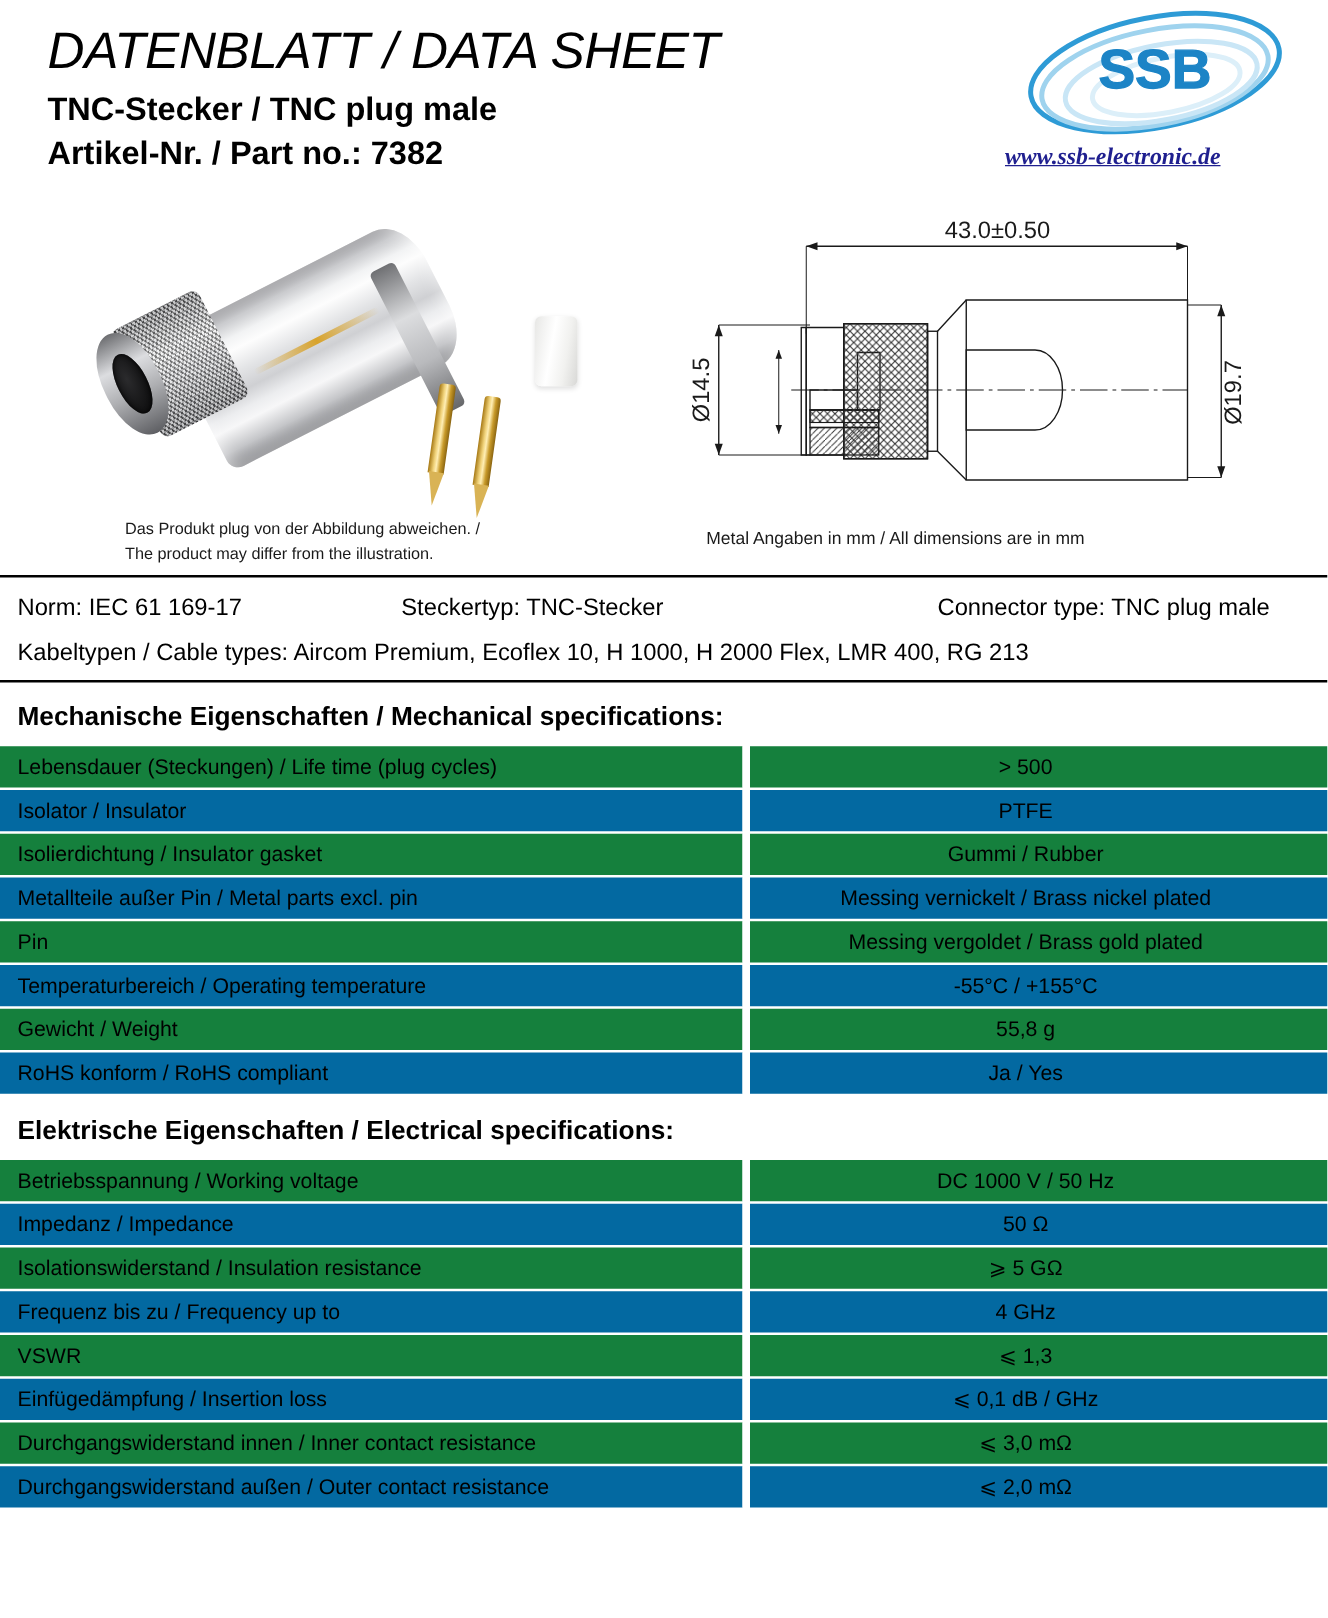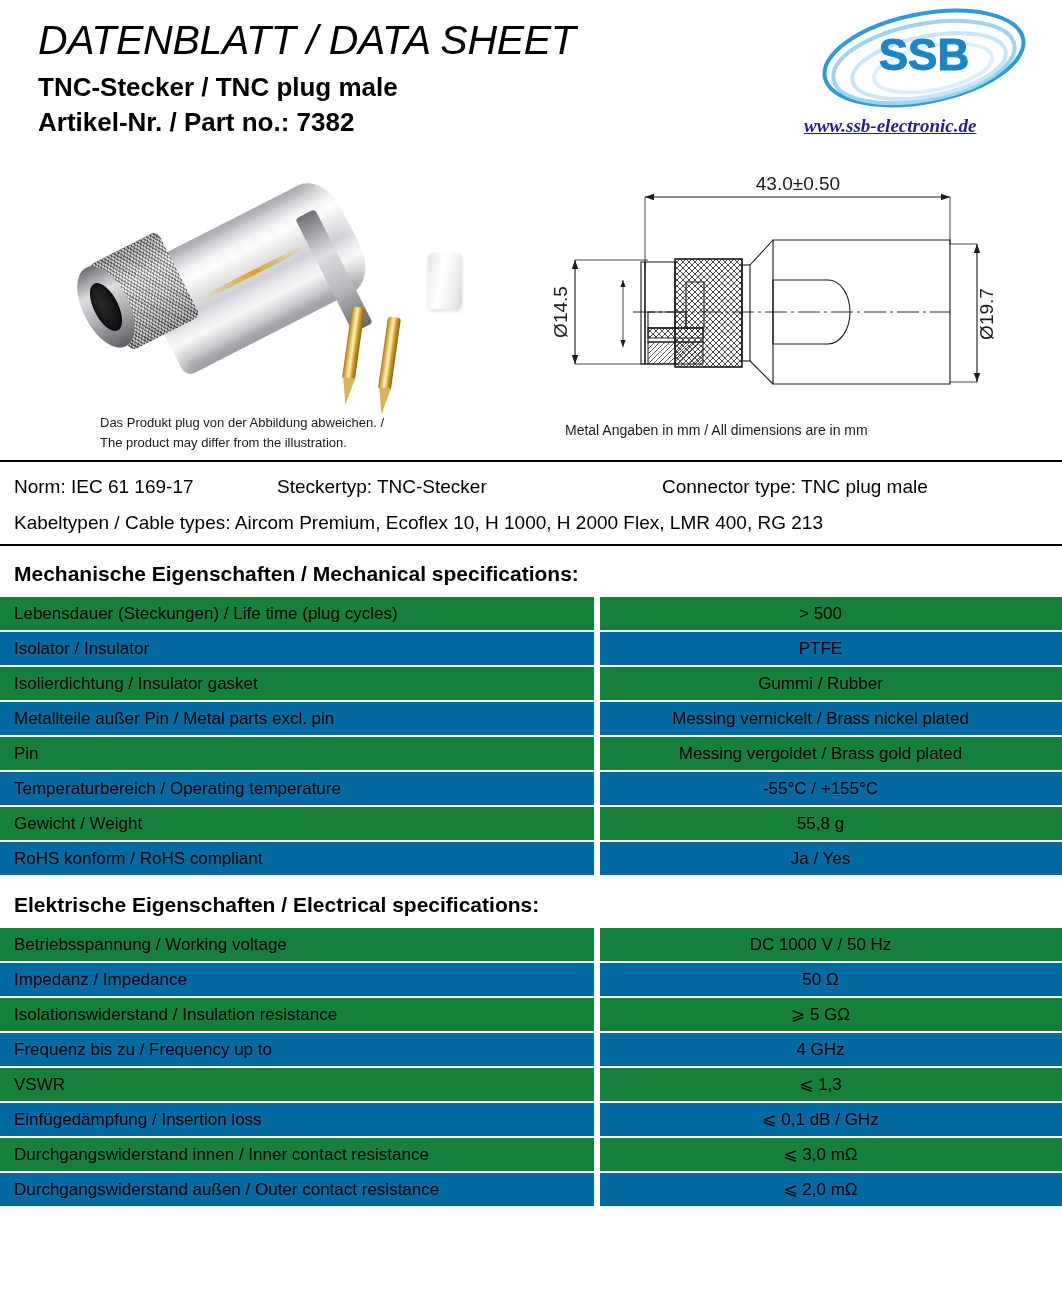--- a/index.html
+++ b/index.html
@@ -201,20 +201,21 @@
 
   
   .rule { height: 2px; background: #000; width: 100%; }
   .norm-block { padding: 6px 0 4px 0; }
   .norm-row {
     display: flex;
     font-size: 19px;
     line-height: 1.0;
     padding: 9px 0 8px 14px;
     white-space: nowrap;
+    gap: 44px;
   }
   .norm-cell-1 { width: 263px; }
   .norm-cell-2 { width: 385px; }
   .norm-cell-3 { flex: 1; }
 
   
   .section { margin-top: 16px; }
   .section-title {
     font-size: 21px;
     font-weight: bold;

